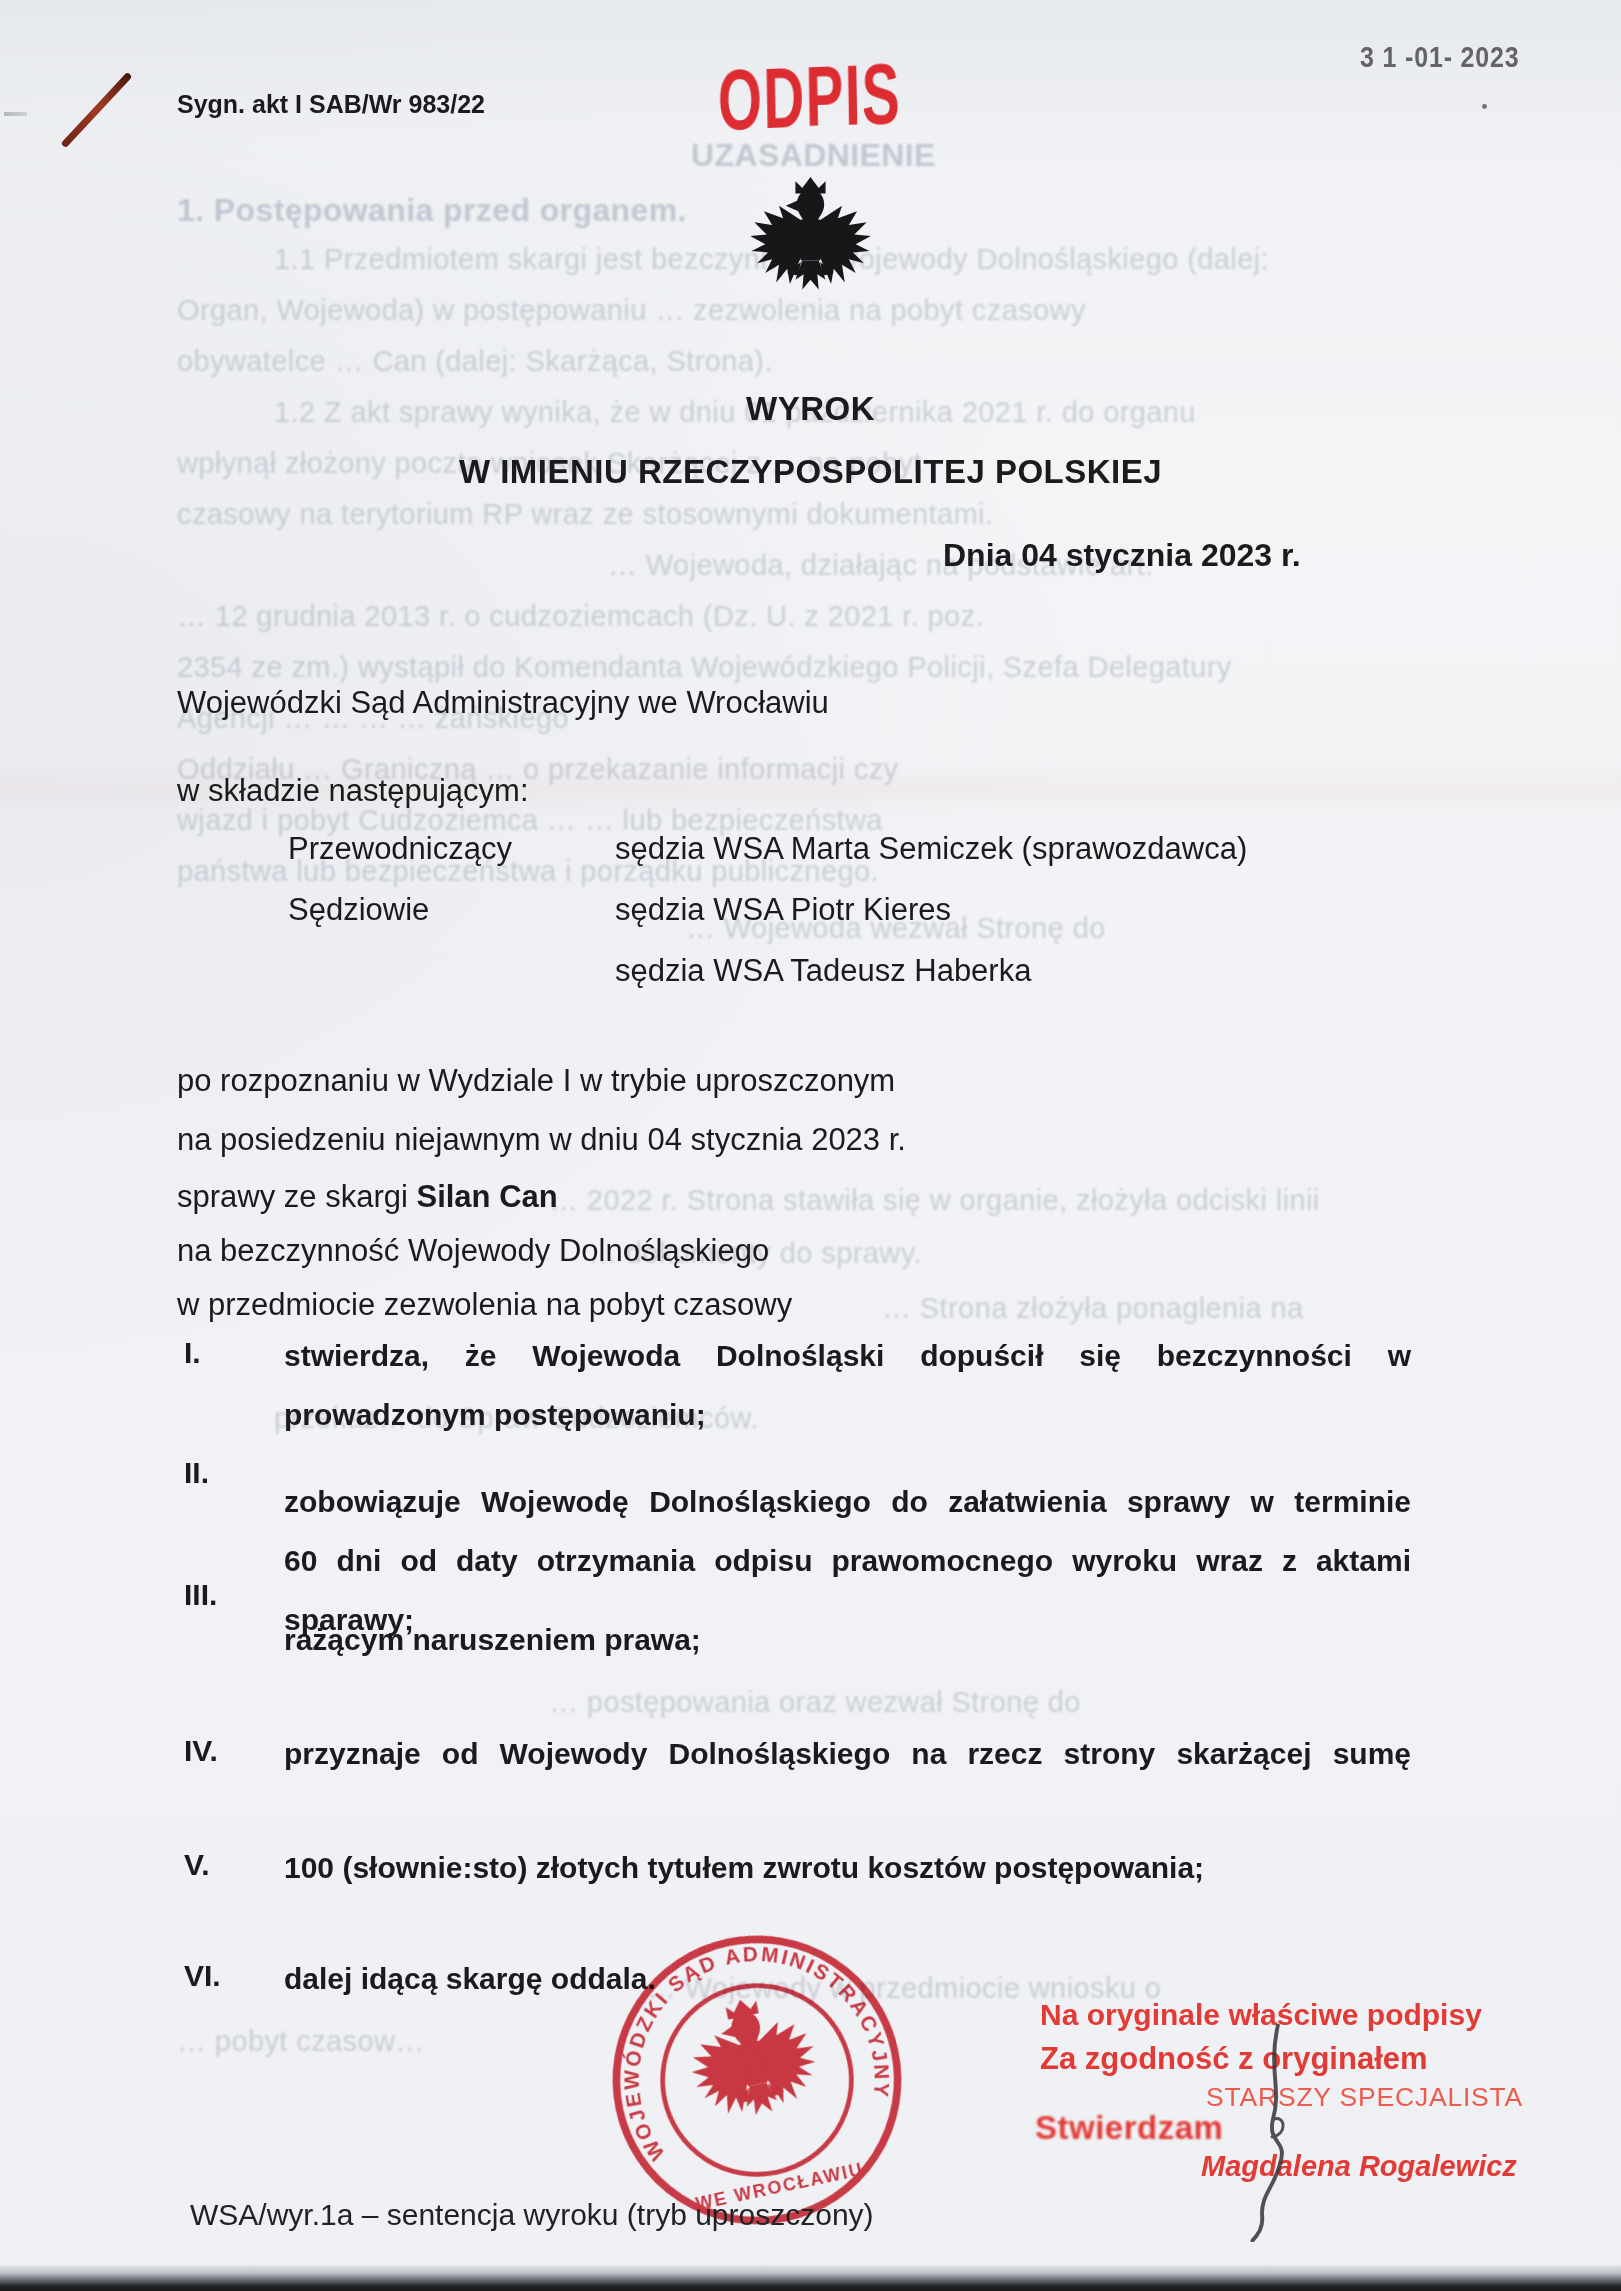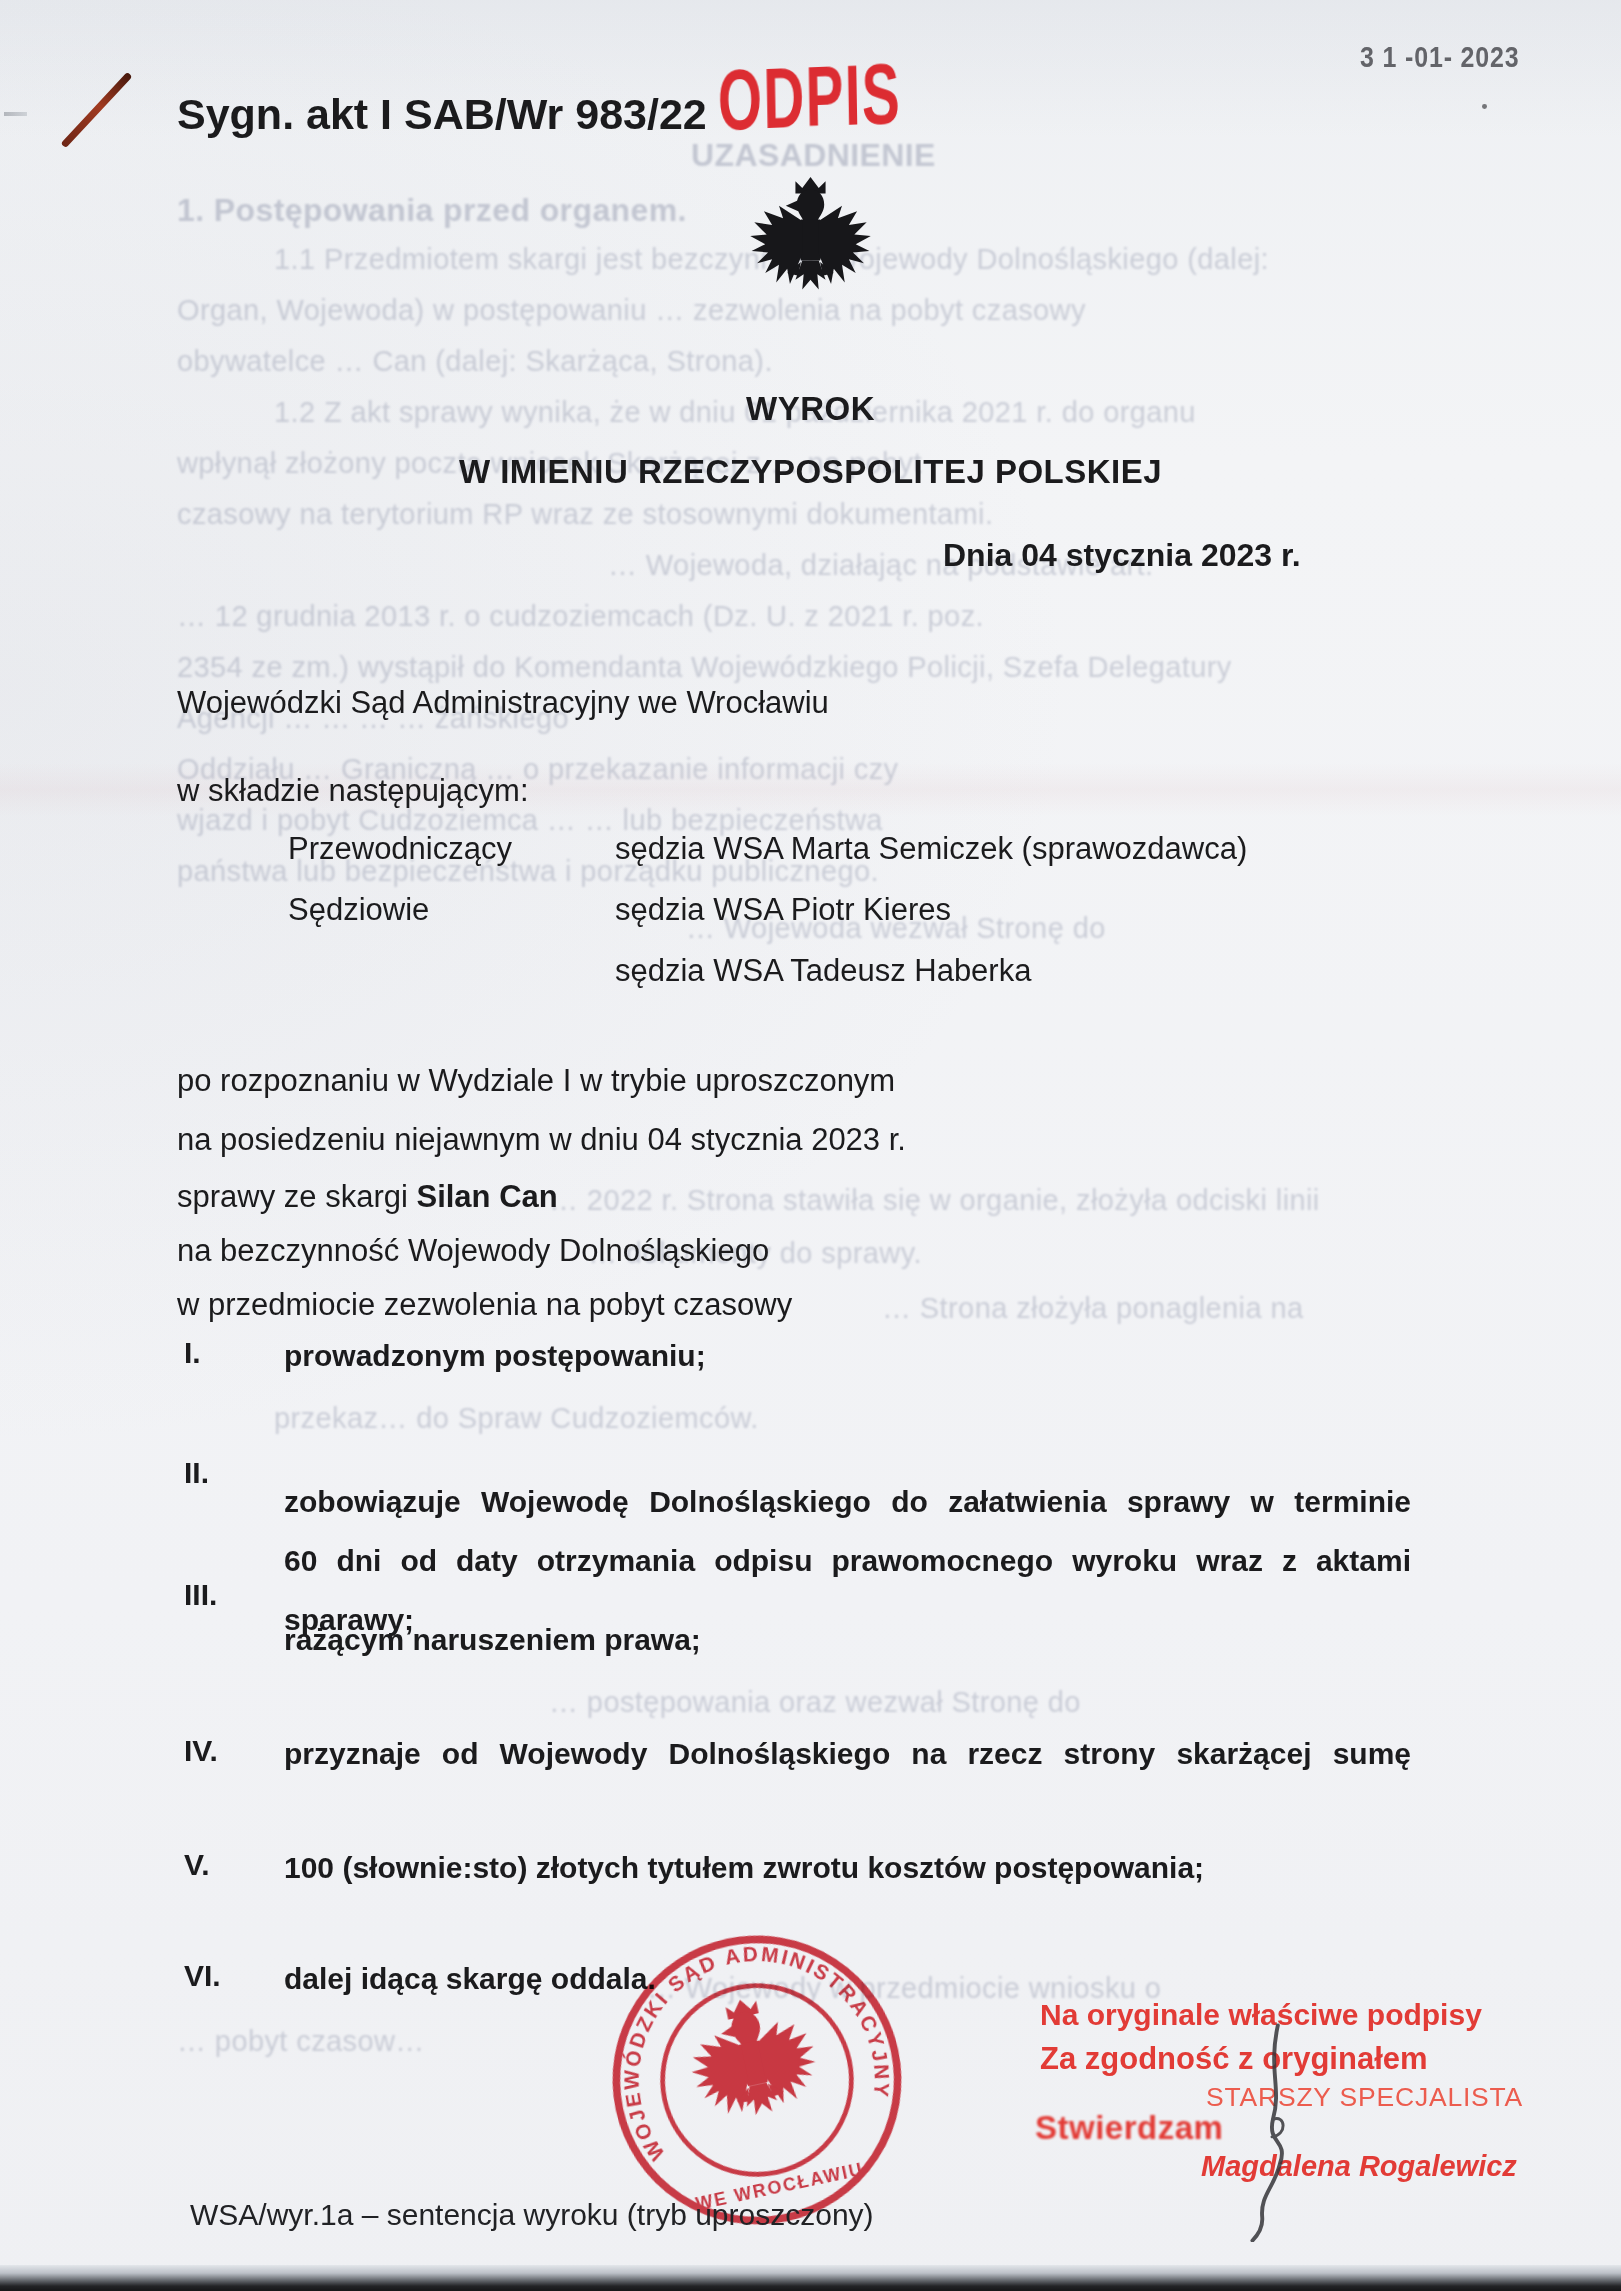--- a/index.html
+++ b/index.html
@@ -12,21 +12,21 @@
       radial-gradient(120% 60% at 0% 30%, rgba(196,200,210,.20), rgba(0,0,0,0) 55%),
       linear-gradient(180deg,#eef0f3 0%, #f3f4f6 20%, #f1f2f5 70%, #eff0f3 100%);
   }
   .band{position:absolute; left:0; width:1621px; height:53px; top:763px;
     background:linear-gradient(180deg, rgba(224,196,200,0) 0%, rgba(219,186,192,.14) 50%, rgba(224,196,200,0) 100%);}
   
   .ghost{position:absolute; font-size:29px; color:#8f95aa; opacity:.40; filter:blur(1px);
     letter-spacing:0.4px; white-space:nowrap;}
   .ghost.gb{font-weight:bold; font-size:32px; opacity:.46;}
   
-  .sygn{position:absolute; left:177px; top:90px; font-size:43px; font-weight:bold; white-space:nowrap;}
+  .sygn{position:absolute; left:177px; top:90px; font-size:25px; font-weight:bold; white-space:nowrap;}
   .odpis{position:absolute; left:717px; top:51px; font-size:86px; font-weight:bold; color:#dc2127;
     transform:scaleX(.66) rotate(-1.5deg); transform-origin:left top; letter-spacing:2px;
     opacity:.94; filter:blur(0.3px); white-space:nowrap;}
   .datestamp{position:absolute; left:1360px; top:41px; font-size:29px; color:#4c4d52;
     font-weight:bold; transform:scaleX(.86); transform-origin:left top; letter-spacing:1px;
     opacity:.85; filter:blur(0.3px); white-space:nowrap;}
   .datedot{position:absolute; left:1482px; top:104px; width:4.9px; height:4.9px; background:#55565a; border-radius:50%; opacity:.8;}
   .slash{position:absolute; left:93px; top:61px; width:6.9px; height:98px; border-radius:3.9px;
     background:linear-gradient(180deg,#46180c,#a13a20 45%, #6d2616 100%); transform:rotate(43deg);}
   .edge-dash{position:absolute; left:3.9px; top:112px; width:23.5px; height:3.9px; opacity:.45;
@@ -142,20 +142,21 @@
   <div id="recitals">
       <div class="recital" style="top: 1063px;"><span>po rozpoznaniu w Wydziale I w trybie uproszczonym</span></div>
       <div class="recital" style="top: 1122px;"><span>na posiedzeniu niejawnym w dniu 04 stycznia 2023 r.</span></div>
       <div class="recital" style="top: 1179px;"><span>sprawy ze skargi </span><b>Silan Can</b></div>
       <div class="recital" style="top: 1233px;"><span>na bezczynność Wojewody Dolnośląskiego</span></div>
       <div class="recital" style="top: 1287px;"><span>w przedmiocie zezwolenia na pobyt czasowy</span></div>
     </div>
   <div id="rulings">
       <div class="rnum" style="top: 1336px;">I.</div>
       <div class="rlines" style="top: 1336px;">
+        <div class="rline">stwierdza, że Wojewoda Dolnośląski dopuścił się bezczynności w</div>
         <div class="rline last">prowadzonym postępowaniu;</div>
       </div>
       <div class="rnum" style="top: 1456px;">II.</div>
       <div class="rlines" style="top: 1456px; margin-top: 26px;">
         <div class="rline">zobowiązuje Wojewodę Dolnośląskiego do załatwienia sprawy w terminie</div>
         <div class="rline">60 dni od daty otrzymania odpisu prawomocnego wyroku wraz z aktami</div>
         <div class="rline last">sparawy;</div>
       </div>
       <div class="rnum" style="top: 1578px;">III.</div>
       <div class="rlines" style="top: 1620px;">

